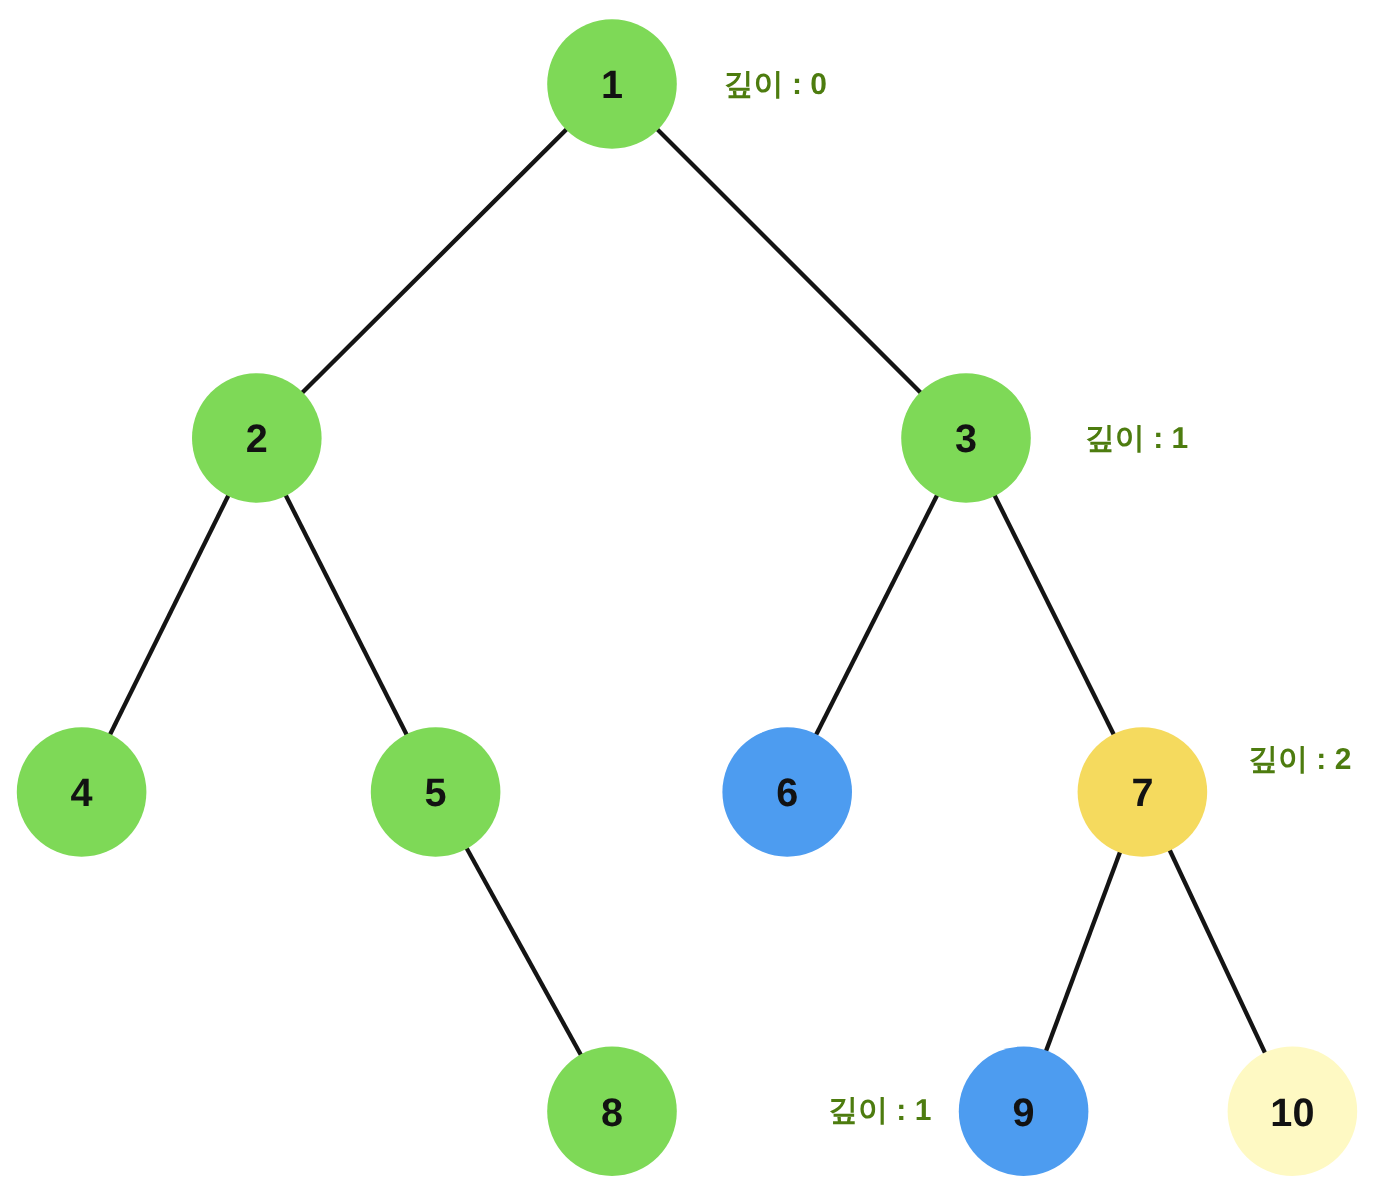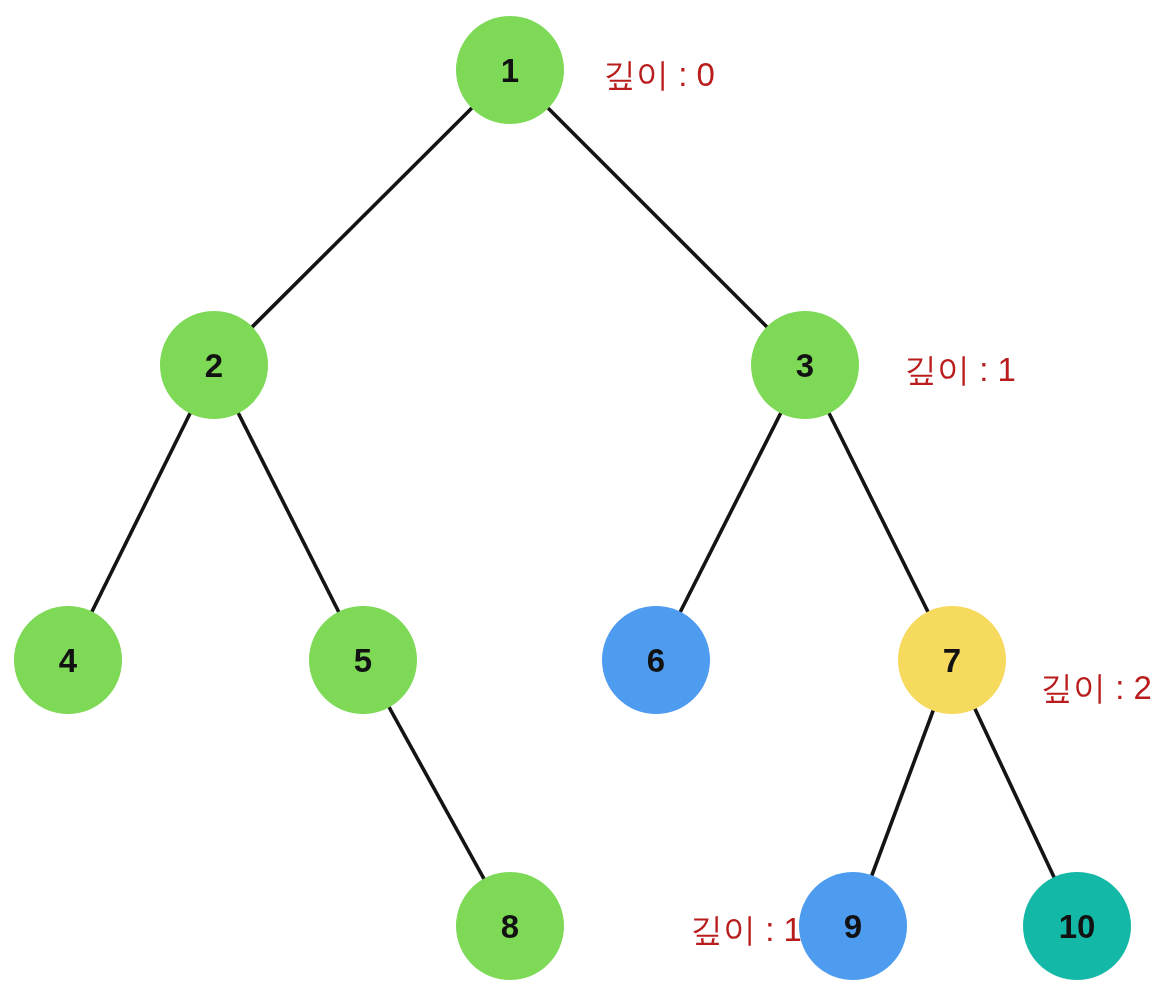--- a/index.html
+++ b/index.html
@@ -35,23 +35,23 @@
     color: #121212;
     line-height: 1;
     letter-spacing: 0px;
     user-select: none;
   }
   .node-label {
     pointer-events: none;
   }
   .depth-label {
     position: absolute;
-    color: #b91c1c;
-    font-size: 33px;
-    font-weight: normal;
+    color: #4d7c0f;
+    font-size: 25px;
+    font-weight: bold;
     white-space: nowrap;
     line-height: 1;
     user-select: none;
   }
 </style>
 </head>
 <body>
 
 <div id="canvas">
   <svg id="edge-layer" viewBox="0 0 1162 996" xmlns="http://www.w3.org/2000/svg">
@@ -86,23 +86,23 @@
       </div>
       <div class="node" style="left: 898px; top: 606px; width: 108px; height: 108px; background: rgb(245, 218, 94);">
         <span class="node-label">7</span>
       </div>
       <div class="node" style="left: 456px; top: 872px; width: 108px; height: 108px; background: rgb(126, 217, 87);">
         <span class="node-label">8</span>
       </div>
       <div class="node" style="left: 799px; top: 872px; width: 108px; height: 108px; background: rgb(77, 156, 240);">
         <span class="node-label">9</span>
       </div>
-      <div class="node" style="left: 1023px; top: 872px; width: 108px; height: 108px; background: #14b8a6;">
+      <div class="node" style="left: 1023px; top: 872px; width: 108px; height: 108px; background: #fef9c3;">
         <span class="node-label">10</span>
       </div>
     </div>
   <div id="label-layer">
       <div class="depth-label" style="left: 603px; top: 58px;">깊이 : 0</div>
       <div class="depth-label" style="left: 904px; top: 353px;">깊이 : 1</div>
-      <div class="depth-label" style="left: 1040px; top: 671px;">깊이 : 2</div>
+      <div class="depth-label" style="left: 1040px; top: 621px;">깊이 : 2</div>
       <div class="depth-label" style="left: 690px; top: 913px;">깊이 : 1</div>
     </div>
 </div>
 
 </body></html>

